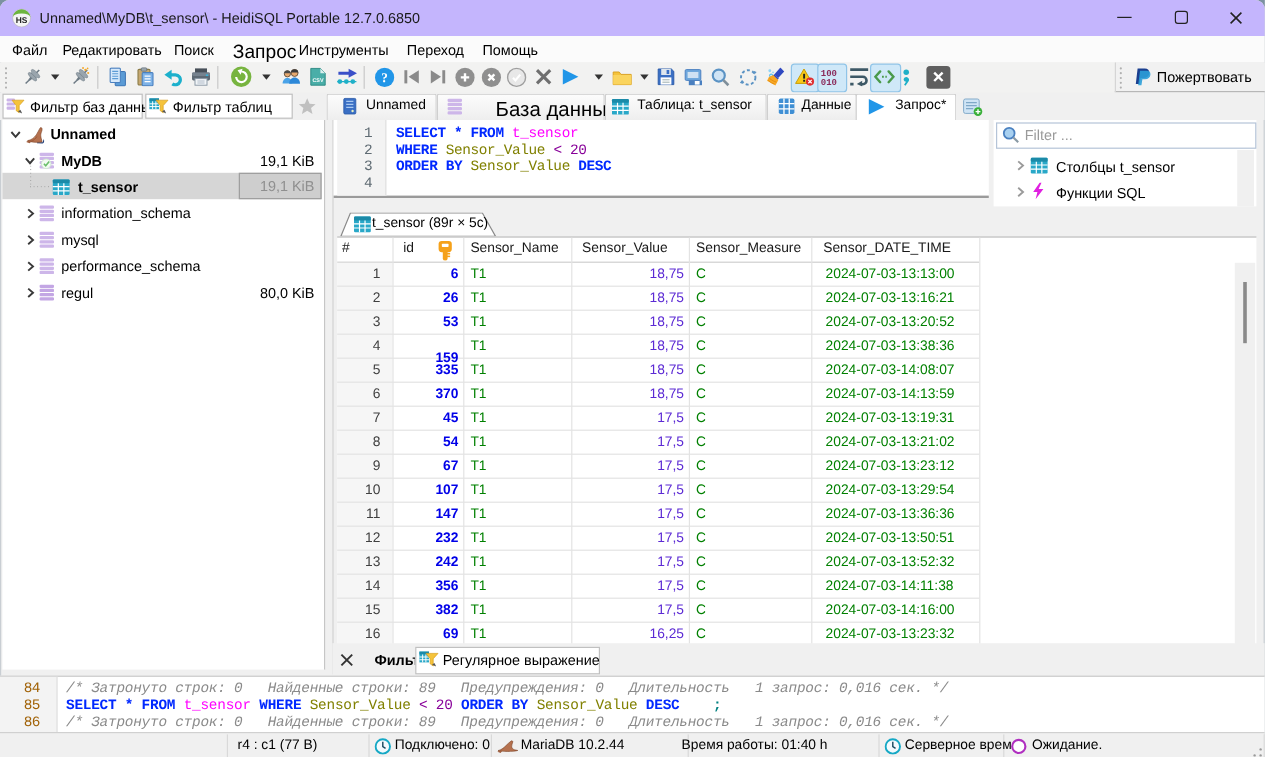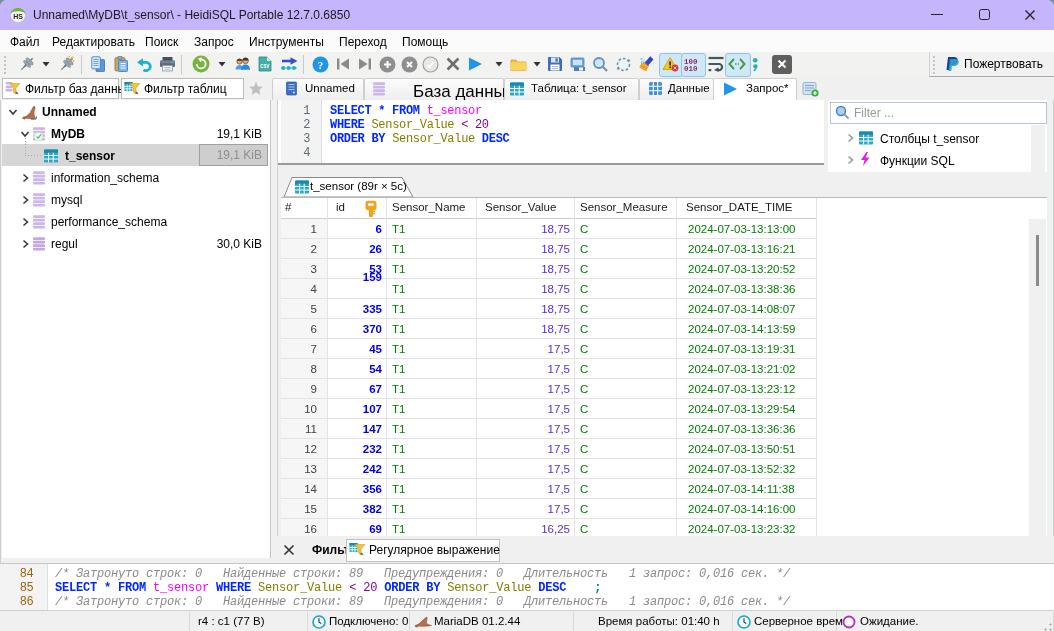--- a/index.html
+++ b/index.html
@@ -52,21 +52,21 @@
       <div class="abs" style="left:931px;top:14px;width:12px;height:1.4px;background:#222;"></div>
       <div class="abs" style="left:979px;top:9px;width:9px;height:9px;border:1.4px solid #222;border-radius:2.5px;"></div>
       <div class="abs" style="left:1024px;top:9px;line-height:0;"><svg width="12" height="12" viewBox="0 0 12 12" xmlns="http://www.w3.org/2000/svg">
           <path d="M1.5 1.5 L10.5 10.5 M10.5 1.5 L1.5 10.5" stroke="#222" stroke-width="1.3"></path>
         </svg></div>
     </div>
     <div class="abs menubar">
       <div class="abs" style="left:10px;top:5px;font-size:12px;">Файл</div>
       <div class="abs" style="left:52px;top:5px;font-size:12px;">Редактировать</div>
       <div class="abs" style="left:145px;top:5px;font-size:12px;text-align:center;">Поиск</div>
-      <div class="abs" style="left:194px;top:5px;font-size:12px;">Запрос</div>
+      <div class="abs" style="left:194px;top:5px;font-size:16px;">Запрос</div>
       <div class="abs" style="left:249px;top:5px;font-size:12px;">Инструменты</div>
       <div class="abs" style="left:339px;top:5px;font-size:12px;">Переход</div>
       <div class="abs" style="left:402px;top:5px;font-size:12px;">Помощь</div>
     </div>
     <div class="abs toolbar">
       <div class="abs" style="left:3px;top:3px;line-height:0;"><svg width="4" height="22" viewBox="0 0 4 22" xmlns="http://www.w3.org/2000/svg">
           <circle cx="2" cy="2" r="0.9" fill="#b0b0b0"></circle>
           <circle cx="2" cy="6" r="0.9" fill="#b0b0b0"></circle>
           <circle cx="2" cy="10" r="0.9" fill="#b0b0b0"></circle>
           <circle cx="2" cy="14" r="0.9" fill="#b0b0b0"></circle>
@@ -414,21 +414,21 @@
     <div class="abs" style="left:20px;top:239px;line-height:0;"><svg width="10" height="10" viewBox="0 0 10 10" xmlns="http://www.w3.org/2000/svg">
         <path d="M3.5 1.5 L7.5 5 L3.5 8.5" fill="none" stroke="#3a3a3a" stroke-width="1.6"></path>
       </svg></div>
     <div class="abs" style="left:31px;top:236px;line-height:0;"><svg width="16" height="16" viewBox="0 0 16 16" xmlns="http://www.w3.org/2000/svg">
         <rect x="2" y="1.2" width="12" height="2.7" rx="1" fill="#c3a6e4"></rect>
         <rect x="2" y="4.7" width="12" height="2.7" rx="1" fill="#c3a6e4"></rect>
         <rect x="2" y="8.2" width="12" height="2.7" rx="1" fill="#c3a6e4"></rect>
         <rect x="2" y="11.7" width="12" height="2.7" rx="1" fill="#c3a6e4"></rect>
       </svg></div>
     <div class="titem" style="left:51px;top:233px;font-weight:normal;">regul</div>
-    <div class="titem" style="left:190px;top:233px;width:72px;text-align:right;color:#000;">30,0 KiB</div>
+    <div class="titem" style="left:190px;top:233px;width:72px;text-align:right;color:#000;">80,0 KiB</div>
     <div class="abs" style="left:25px;top:138px;width:1px;height:18px;background-image:linear-gradient(#aaa 1px, transparent 1px);background-size:1px 3px;"></div>
     <div class="abs" style="left:25px;top:155px;width:16px;height:1px;background-image:linear-gradient(90deg,#aaa 1px, transparent 1px);background-size:3px 1px;"></div>
     <div class="titem" style="left:190px;top:144px;width:72px;text-align:right;color:#8f8f8f;">19,1 KiB</div>
     <div class="abs qedit">
       <div class="qgutter"></div>
       <div class="qln" style="top:4px;">1</div>
       <div class="qln" style="top:18px;">2</div>
       <div class="qln" style="top:32px;">3</div>
       <div class="qln" style="top:46px;">4</div>
       <div class="qline" style="top:4px;"><span class="kw">SELECT * FROM</span> <span class="tbl">t_sensor</span></div>
@@ -522,21 +522,21 @@
       <div class="cell cval" style="left:111px;top:41px;width:178px;">18,75</div>
       <div class="cell cname" style="left:299px;top:41px;">C</div>
       <div class="cell cdate" style="left:407px;top:41px;">2024-07-03-13:16:21</div>
       <div class="cell rownum" style="left:0;top:61px;width:36px;">3</div>
       <div class="cell cid" style="left:56px;top:61px;width:45px;">53</div>
       <div class="cell cname" style="left:111px;top:61px;">T1</div>
       <div class="cell cval" style="left:111px;top:61px;width:178px;">18,75</div>
       <div class="cell cname" style="left:299px;top:61px;">C</div>
       <div class="cell cdate" style="left:407px;top:61px;">2024-07-03-13:20:52</div>
       <div class="cell rownum" style="left:0;top:81px;width:36px;">4</div>
-      <div class="cell cid" style="left:56px;top:69px;width:45px;">159</div>
+      <div class="cell cid" style="left:56px;top:91px;width:45px;">159</div>
       <div class="cell cname" style="left:111px;top:81px;">T1</div>
       <div class="cell cval" style="left:111px;top:81px;width:178px;">18,75</div>
       <div class="cell cname" style="left:299px;top:81px;">C</div>
       <div class="cell cdate" style="left:407px;top:81px;">2024-07-03-13:38:36</div>
       <div class="cell rownum" style="left:0;top:101px;width:36px;">5</div>
       <div class="cell cid" style="left:56px;top:101px;width:45px;">335</div>
       <div class="cell cname" style="left:111px;top:101px;">T1</div>
       <div class="cell cval" style="left:111px;top:101px;width:178px;">18,75</div>
       <div class="cell cname" style="left:299px;top:101px;">C</div>
       <div class="cell cdate" style="left:407px;top:101px;">2024-07-03-14:08:07</div>
@@ -643,23 +643,23 @@
       <div class="abs" style="left:312px;top:4px;line-height:0;"><svg width="14" height="14" viewBox="0 0 14 14" xmlns="http://www.w3.org/2000/svg">
           <circle cx="7" cy="7" r="6" fill="#f2fafd" stroke="#15a8c5" stroke-width="1.6"></circle>
           <path d="M7 3.2 V7.2 L9.3 8.6" stroke="#1a4a60" stroke-width="1.2" fill="none"></path>
         </svg></div>
       <div class="abs" style="left:329px;top:4px;white-space:nowrap;">Подключено: 0</div>
       <div class="sseg" style="left:410px;width:163px;"></div>
       <div class="abs" style="left:414px;top:4px;line-height:0;"><svg width="19" height="13" viewBox="0 0 19 13" xmlns="http://www.w3.org/2000/svg">
           <path d="M1 10.5 C3.5 10 5.5 8.5 7.5 6.5 C9 5 10.5 3.5 12 2.5 C12.6 2.1 13.4 2.6 13.3 3.3 C13.1 4.5 12.3 5.6 12.4 7 C12.5 8.3 13.2 9.3 14.7 9.8 L17.5 10.4 C14 11.4 4 11.5 1 10.5 Z" fill="#b5714f" stroke="#7a3f22" stroke-width="0.5"></path>
           <path d="M0.5 11.5 C1.8 10.6 3.2 10.3 4.6 10.6 L3.2 12.4 Z" fill="#a05f3f"></path>
         </svg></div>
-      <div class="abs" style="left:434px;top:4px;white-space:nowrap;">MariaDB 01.2.44</div>
+      <div class="abs" style="left:434px;top:4px;white-space:nowrap;">MariaDB 10.2.44</div>
       <div class="sseg" style="left:574px;width:158px;"></div>
-      <div class="abs" style="left:598px;top:4px;white-space:nowrap;">Время работы: 01:40 h</div>
+      <div class="abs" style="left:568px;top:4px;white-space:nowrap;">Время работы: 01:40 h</div>
       <div class="sseg" style="left:733px;width:103px;"></div>
       <div class="abs" style="left:737px;top:4px;line-height:0;"><svg width="14" height="14" viewBox="0 0 14 14" xmlns="http://www.w3.org/2000/svg">
           <circle cx="7" cy="7" r="6" fill="#f2fafd" stroke="#15a8c5" stroke-width="1.6"></circle>
           <path d="M7 3.2 V7.2 L9.3 8.6" stroke="#1a4a60" stroke-width="1.2" fill="none"></path>
         </svg></div>
       <div class="abs" style="left:754px;top:4px;white-space:nowrap;">Серверное врем</div>
       <div class="sseg" style="left:837px;width:216px;"></div>
       <div class="abs" style="left:842px;top:4px;line-height:0;"><svg width="14" height="14" viewBox="0 0 14 14" xmlns="http://www.w3.org/2000/svg">
           <circle cx="7" cy="7" r="5.5" fill="#fff" stroke="#b030c0" stroke-width="1.8"></circle>
         </svg></div>

